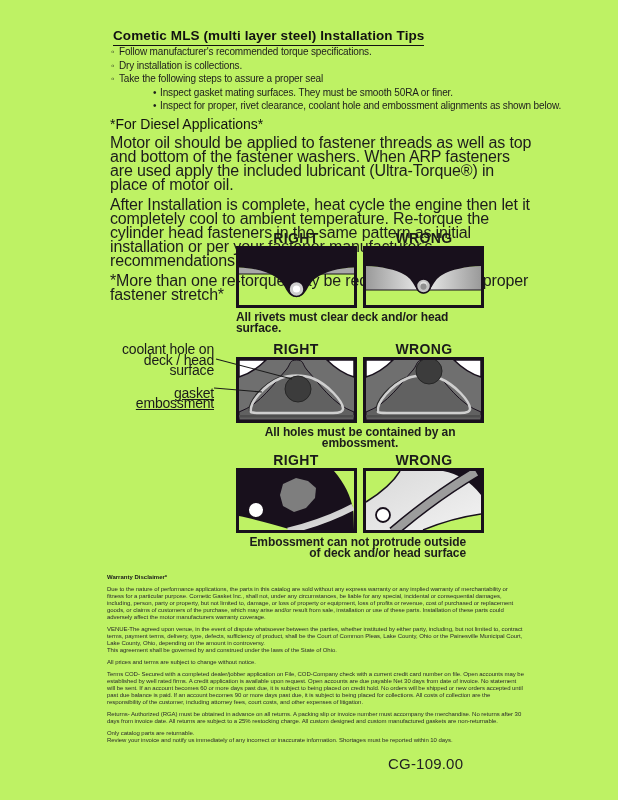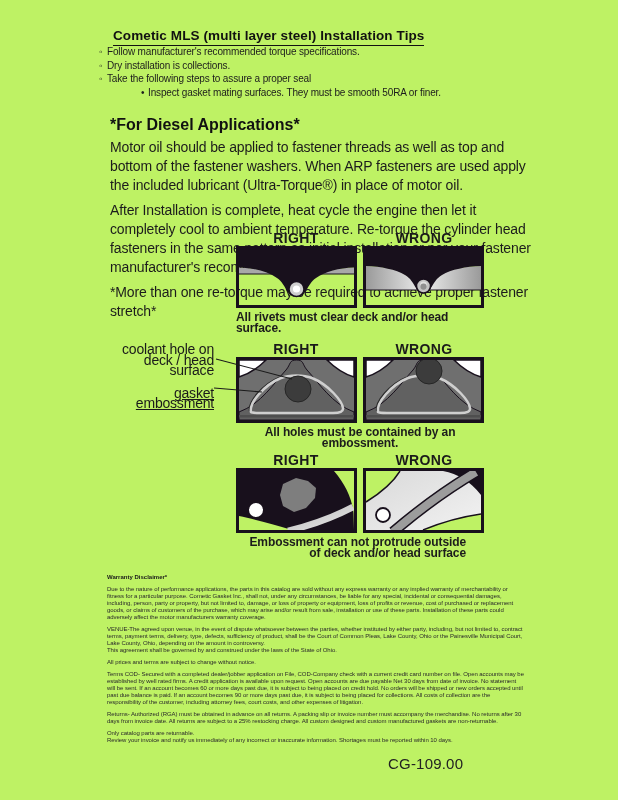--- a/index.html
+++ b/index.html
@@ -13,29 +13,29 @@
     padding-left:34px;
   }
   
   .title-block{position:absolute;left:113px;top:26px;}
   .title-block h1{
     margin:0;font-size:13.5px;font-weight:bold;color:#111;
     display:inline-block;border-bottom:1.6px solid #111;padding-bottom:2px;
     letter-spacing:0.1px;
   }
   
-  .tips{position:absolute;left:99px;top:45px;font-size:10px;line-height:13.5px;}
+  .tips{position:absolute;left:111px;top:45px;font-size:10px;line-height:13.5px;}
   .tips .row{white-space:nowrap;letter-spacing:-0.15px;}
   .tips .sub{padding-left:42px;}
   .marker{display:inline-block;width:8px;}
   .marker.dot{width:7px;}
   
   .diesel{position:absolute;left:110px;top:116px;width:422px;}
-  .diesel h2{margin:0 0 4px 0;font-size:16px;font-weight:bold;color:#111;}
-  .diesel p{margin:0 0 6px 0;font-size:14px;line-height:19px;letter-spacing:-0.15px;}
+  .diesel h2{margin:0 0 4px 0;font-size:14px;font-weight:normal;color:#111;}
+  .diesel p{margin:0 0 6px 0;font-size:16px;line-height:14px;letter-spacing:-0.15px;}
   
   .figures{position:absolute;left:236px;top:230px;width:248px;}
   .fig-labels{display:flex;gap:8px;height:16px;justify-content:center;}
   .fig-labels span{
     display:block;width:121px;text-align:center;
     font-size:14px;font-weight:bold;color:#1a1a1a;letter-spacing:0.4px;
   }
   .fig-images{display:flex;gap:6px;}
   .fig-images svg{display:block;}
   .fig-caption{font-size:12px;font-weight:bold;margin-top:4px;line-height:11px;letter-spacing:-0.1px;}
@@ -63,20 +63,21 @@
 
   <div class="title-block">
     <h1>Cometic MLS (multi layer steel) Installation Tips</h1>
   </div>
 
   <div class="tips">
     <div class="row"><span class="marker">◦</span><span>Follow manufacturer's recommended torque specifications.</span></div>
     <div class="row"><span class="marker">◦</span><span>Dry installation is collections.</span></div>
     <div class="row"><span class="marker">◦</span><span>Take the following steps to assure a proper seal</span></div>
     <div class="row sub"><span class="marker dot">•</span><span>Inspect gasket mating surfaces.  They must be smooth 50RA or finer.</span></div>
+    <div class="row sub"><span class="marker dot">•</span><span>Inspect for proper, rivet clearance, coolant hole and embossment alignments as shown below.</span></div>
   </div>
 
   <div class="diesel">
     <h2>*For Diesel Applications*</h2>
     <p>Motor oil should be applied to fastener threads as well as top and bottom of the fastener washers. When ARP fasteners are used apply the included lubricant (Ultra-Torque®) in place of motor oil.</p>
     <p>After Installation is complete, heat cycle the engine then let it completely cool to ambient temperature. Re-torque the cylinder head fasteners in the same pattern as initial installation or per your fastener manufacturer's recommendations.</p>
     <p>*More than one re-torque may be required to achieve proper fastener stretch*</p>
   </div>
 
   <div class="figures">

